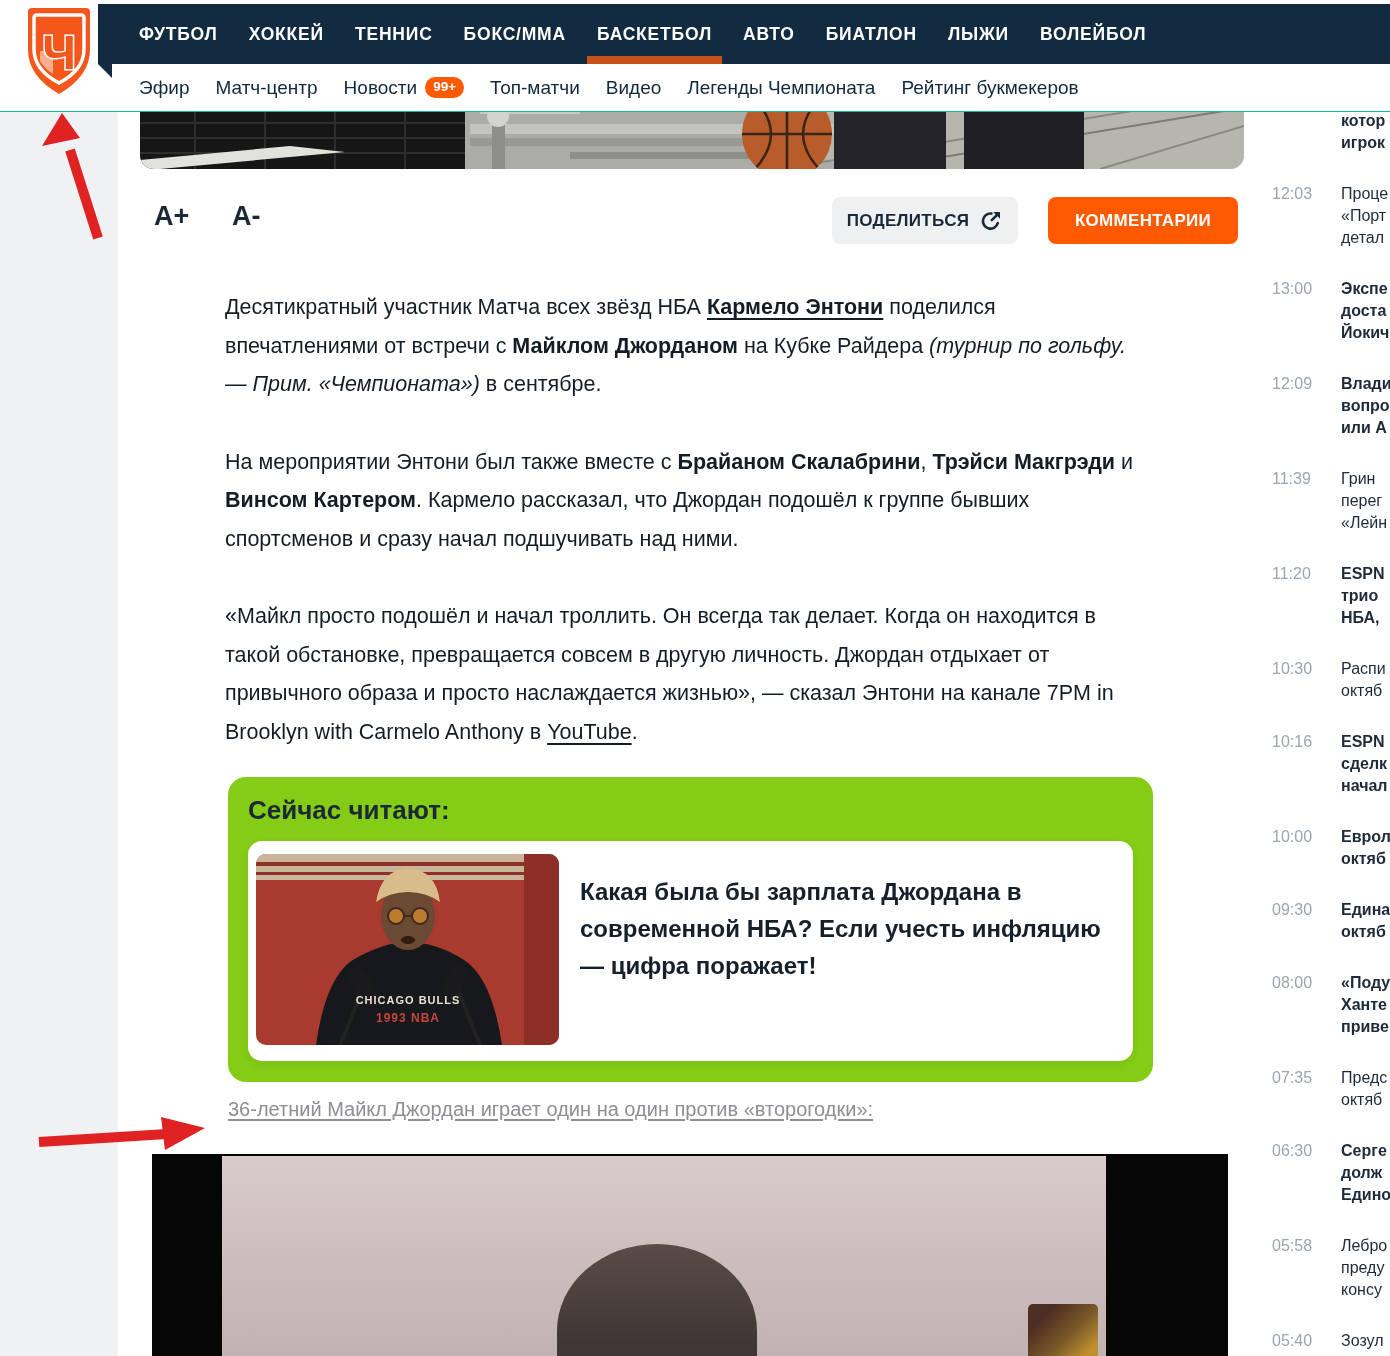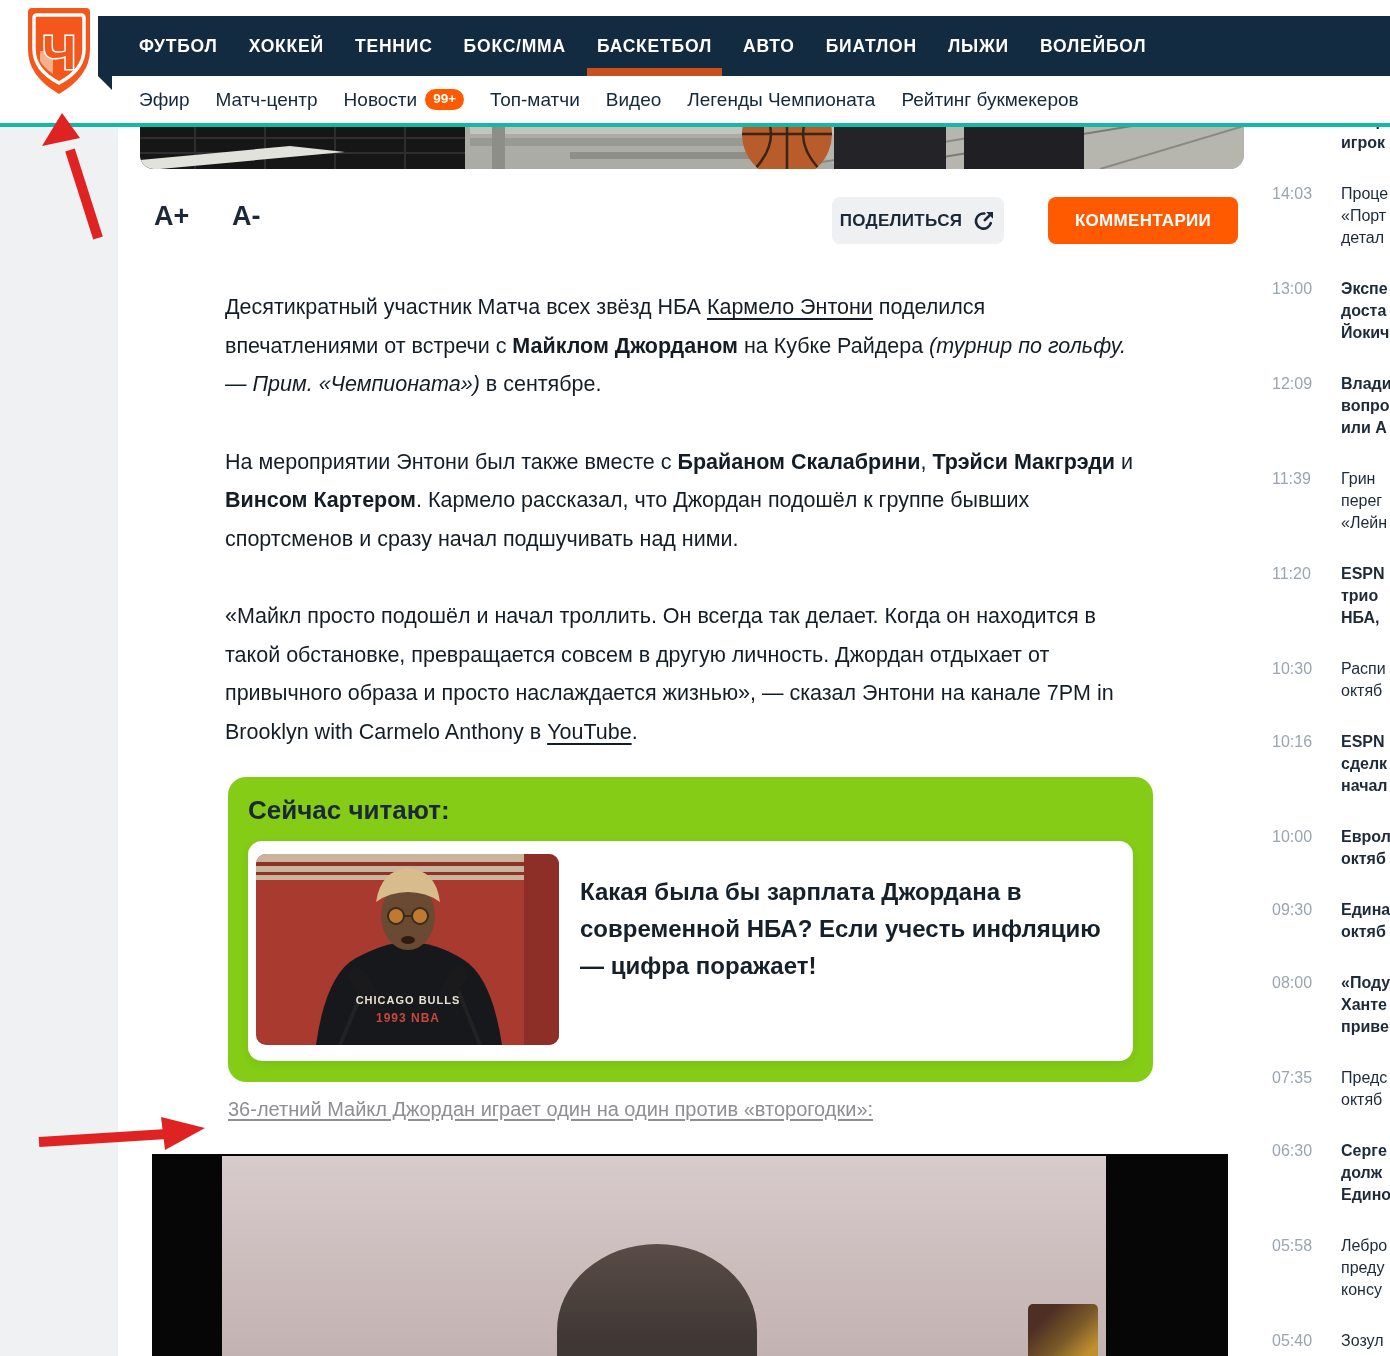--- a/index.html
+++ b/index.html
@@ -1,20 +1,20 @@
 <!DOCTYPE html>
 <html><head>
 <meta charset="utf-8">
 <style>
   html,body{margin:0;padding:0;width:1390px;height:1356px;overflow:hidden;background:#fff;
     font-family:"Liberation Sans",sans-serif;position:relative;}
 
   
-  .header{position:absolute;top:16px;left:0;width:1390px;height:107px;background:#fff;
-    border-bottom:4px solid #14b8a6;z-index:5;}
+  .header{position:absolute;top:4px;left:0;width:1390px;height:107px;background:#fff;
+    border-bottom:1px solid #14b8a6;z-index:5;}
   .navbar{position:absolute;top:0;left:98px;right:0;height:60px;background:#122B40;
     display:flex;align-items:stretch;padding-left:41px;gap:31px;overflow:hidden;}
   .nav-tail{position:absolute;top:60px;left:98px;width:14px;height:14px;background:#122B40;
     clip-path:polygon(0 0,100% 0,100% 100%);}
   .nav-item{color:#fff;font-weight:700;font-size:17.5px;letter-spacing:.8px;display:flex;
     align-items:center;position:relative;white-space:nowrap;cursor:pointer;}
   .nav-item.active::after{content:"";position:absolute;left:-10px;right:-10px;bottom:0;
     height:8px;background:#C8511B;}
   .subnav{position:absolute;top:60px;left:139px;height:47px;display:flex;align-items:center;gap:26px;justify-content:center;}
   .subnav-item{font-size:19px;color:#14283C;display:flex;align-items:center;gap:8px;
@@ -26,29 +26,29 @@
   
   .gutter{position:absolute;top:108px;left:0;width:118px;height:1248px;background:#F0F1F3;}
   .hero{position:absolute;top:108px;left:140px;width:1104px;height:61px;
     border-radius:0 0 14px 14px;overflow:hidden;}
 
   
   .font-btn{position:absolute;top:201px;font-size:27px;font-weight:700;color:#1B2837;cursor:pointer;}
   .fplus{left:154px;} .fminus{left:232px;}
   .btn{position:absolute;top:197px;height:47px;border-radius:8px;display:flex;align-items:center;
     justify-content:center;gap:10px;font-weight:700;font-size:17px;letter-spacing:.3px;cursor:pointer;}
-  .share-btn{left:832px;width:172px;background:#EEF0F2;color:#1B2837;}
+  .share-btn{left:832px;width:186px;background:#EEF0F2;color:#1B2837;}
   .comments-btn{left:1048px;width:190px;background:#FF5A00;color:#fff;}
 
   
   .article{position:absolute;left:225px;top:288px;width:912px;font-size:21.5px;
     line-height:38.5px;color:#141D26;}
   .article p{margin:0 0 39px 0;}
   .seg-bold{font-weight:700;}
-  .seg-boldlink{font-weight:400;text-decoration:underline;text-underline-offset:4px;cursor:pointer;}
+  .seg-boldlink{font-weight:700;text-decoration:underline;text-underline-offset:4px;cursor:pointer;}
   .seg-italic{font-style:italic;}
   .seg-link{text-decoration:underline;text-underline-offset:4px;cursor:pointer;}
 
   
   .now-block{position:absolute;left:228px;top:777px;width:925px;height:305px;
     background:#84cc16;border-radius:18px;}
   .now-title{position:absolute;left:20px;top:18px;font-size:26px;font-weight:700;color:#1B2837;}
   .now-card{position:absolute;left:20px;top:64px;width:885px;height:220px;background:#fff;
     border-radius:14px;box-shadow:0 3px 10px rgba(20,30,40,.07);cursor:pointer;}
   .now-img{position:absolute;left:8px;top:13px;width:303px;height:191px;border-radius:10px;overflow:hidden;}
@@ -224,21 +224,21 @@
 
 <div class="sidebar">
     <div class="sb-item bold">
       <div class="sb-time"></div>
       <div class="sb-text">
         <div>котор</div>
         <div>игрок</div>
       </div>
     </div>
     <div class="sb-item">
-      <div class="sb-time">14:03</div>
+      <div class="sb-time">12:03</div>
       <div class="sb-text">
         <div>Проце</div>
         <div>«Порт</div>
         <div>детал</div>
       </div>
     </div>
     <div class="sb-item bold">
       <div class="sb-time">13:00</div>
       <div class="sb-text">
         <div>Экспе</div>

